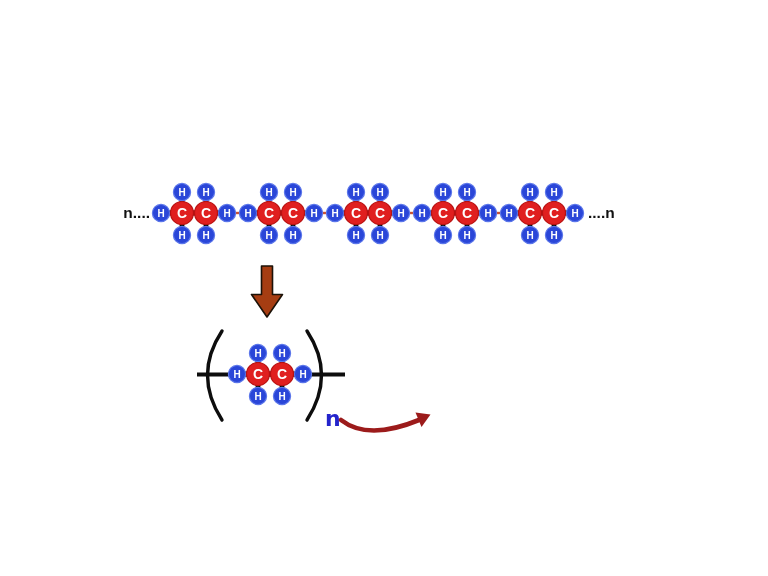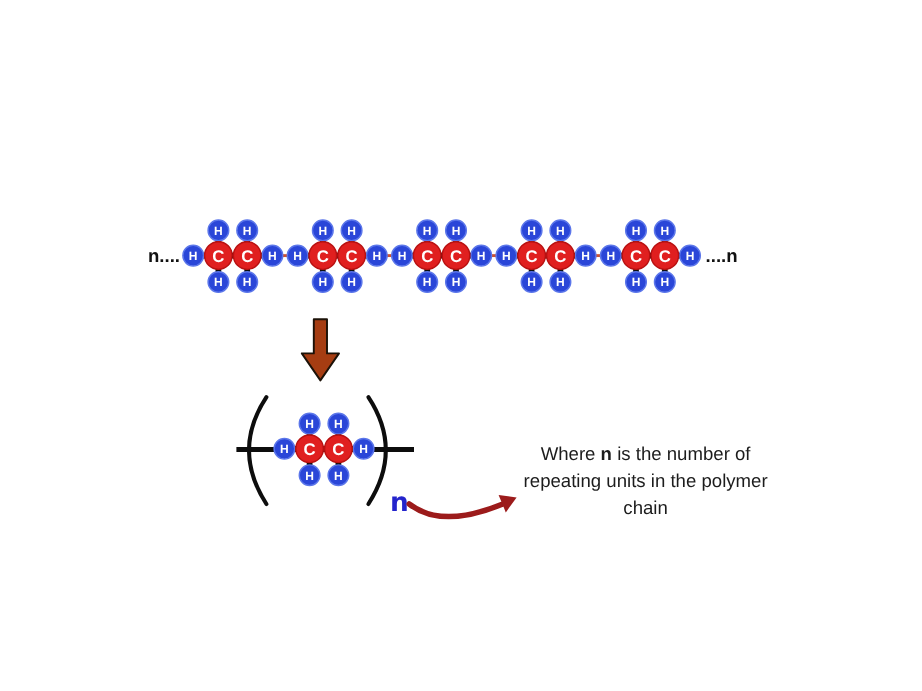--- a/index.html
+++ b/index.html
@@ -175,16 +175,13 @@
         </g>
       <text class="subscript-n" x="325" y="426" fill="#2424cc">n</text>
     </g>
 
     <g>
       <path d="M 341 420 Q 368 441 419 420" fill="none" stroke-width="4.6" stroke-linecap="round" stroke="#9c1b1b"></path>
       <path d="M 430.5 414.5 L 421.5 427 L 415.5 412.5 Z" stroke="none" fill="#9c1b1b"></path>
     </g>
   </svg>
 
-  <div class="caption">
-    <span>Where </span><b>n</b><span> is the number of repeating units in the polymer chain</span>
-  </div>
 </div>
 
 </body></html>

